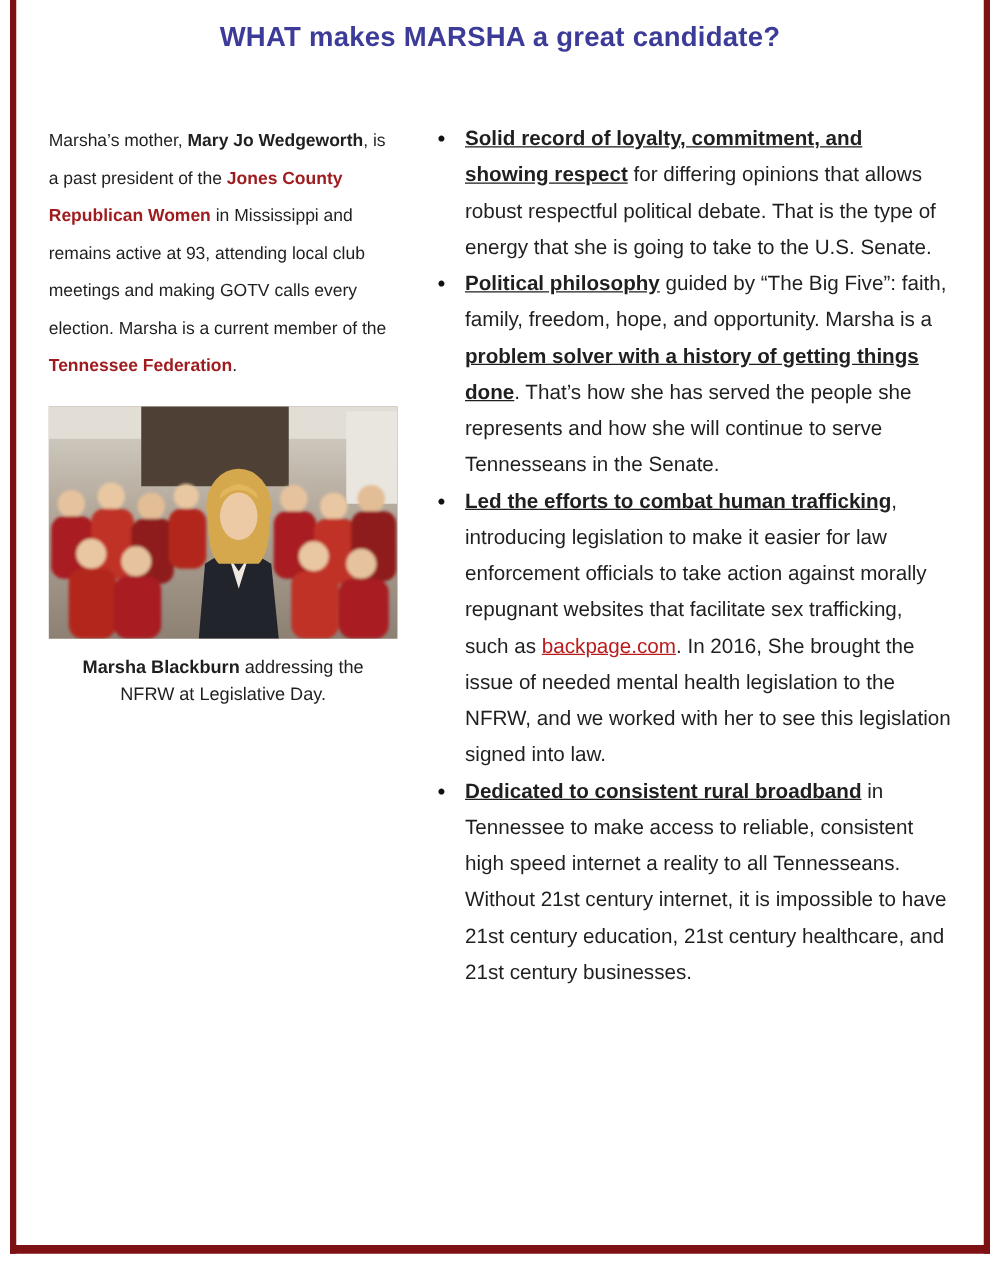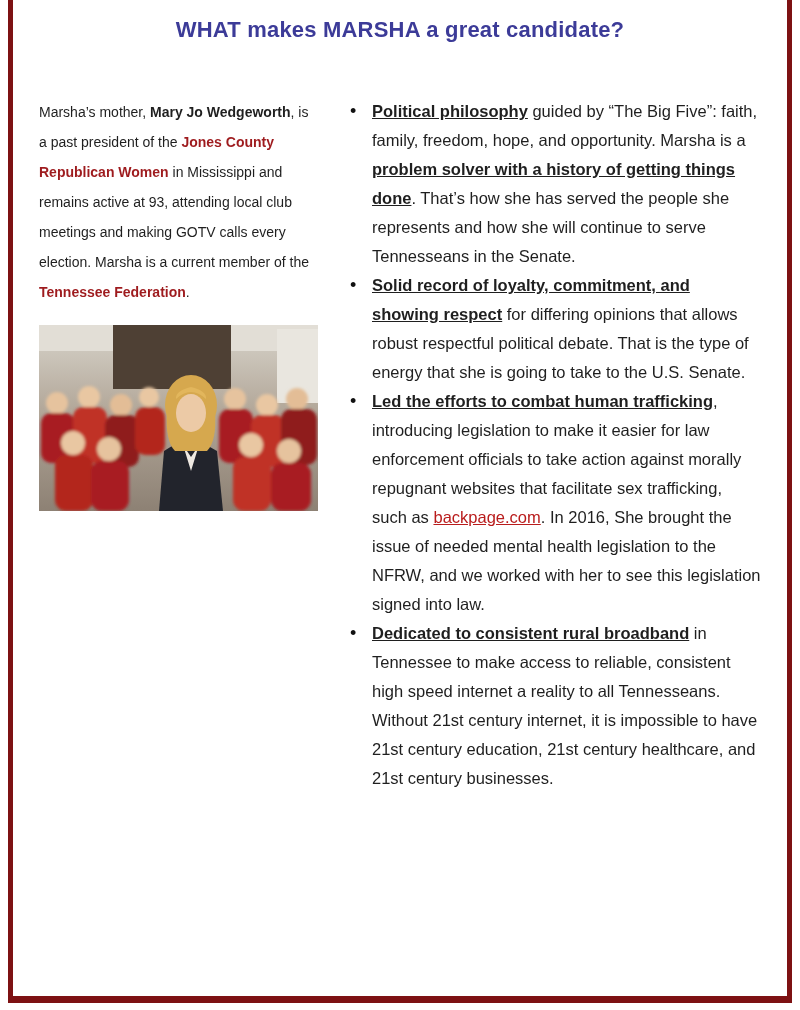--- a/index.html
+++ b/index.html
@@ -143,25 +143,26 @@
             <path d="M120,186 L125,126 Q150,108 178,126 L184,186 Z" fill="#22242c"></path>
             <path d="M144,120 L152,132 L160,120 L152,146 Z" fill="#efe9e2"></path>
             <ellipse cx="152" cy="80" rx="26" ry="30" fill="#d6a84e"></ellipse>
             <path d="M128,86 Q126,116 136,126 L168,126 Q178,116 176,86 Z" fill="#d6a84e"></path>
             <ellipse cx="152" cy="88" rx="15" ry="19" fill="#eccaa6"></ellipse>
             <path d="M137,74 Q152,60 167,74 Q168,66 152,62 Q136,66 137,74 Z" fill="#e2b65c"></path>
           </g>
         </svg>
       </div>
 
+      <p class="caption"><span class="b">Marsha Blackburn</span><span> addressing the NFRW at Legislative Day.</span></p>
     </div>
 
     <div class="col-right">
       <ul class="bullets">
+        <li><span class="b u">Solid record of loyalty, commitment, and showing respect</span><span> for differing opinions that allows robust respectful political debate. That is the type of energy that she is going to take to the U.S. Senate.</span></li>
         <li><span class="b u">Political philosophy</span><span> guided by “The Big Five”: faith, family, freedom, hope, and opportunity. Marsha is a </span><span class="b u">problem solver with a history of getting things done</span><span>. That’s how she has served the people she represents and how she will continue to serve Tennesseans in the Senate.</span></li>
-        <li><span class="b u">Solid record of loyalty, commitment, and showing respect</span><span> for differing opinions that allows robust respectful political debate. That is the type of energy that she is going to take to the U.S. Senate.</span></li>
         <li><span class="b u">Led the efforts to combat human trafficking</span><span>, introducing legislation to make it easier for law enforcement officials to take action against morally repugnant websites that facilitate sex trafficking, such as </span><a class="link" href="#">backpage.com</a><span>. In 2016, She brought the issue of needed mental health legislation to the NFRW, and we worked with her to see this legislation signed into law.</span></li>
         <li><span class="b u">Dedicated to consistent rural broadband</span><span> in Tennessee to make access to reliable, consistent high speed internet a reality to all Tennesseans. Without 21st century internet, it is impossible to have 21st century education, 21st century healthcare, and 21st century businesses.</span></li>
       </ul>
     </div>
 
   </div>
 </div>
 
 </body></html>

